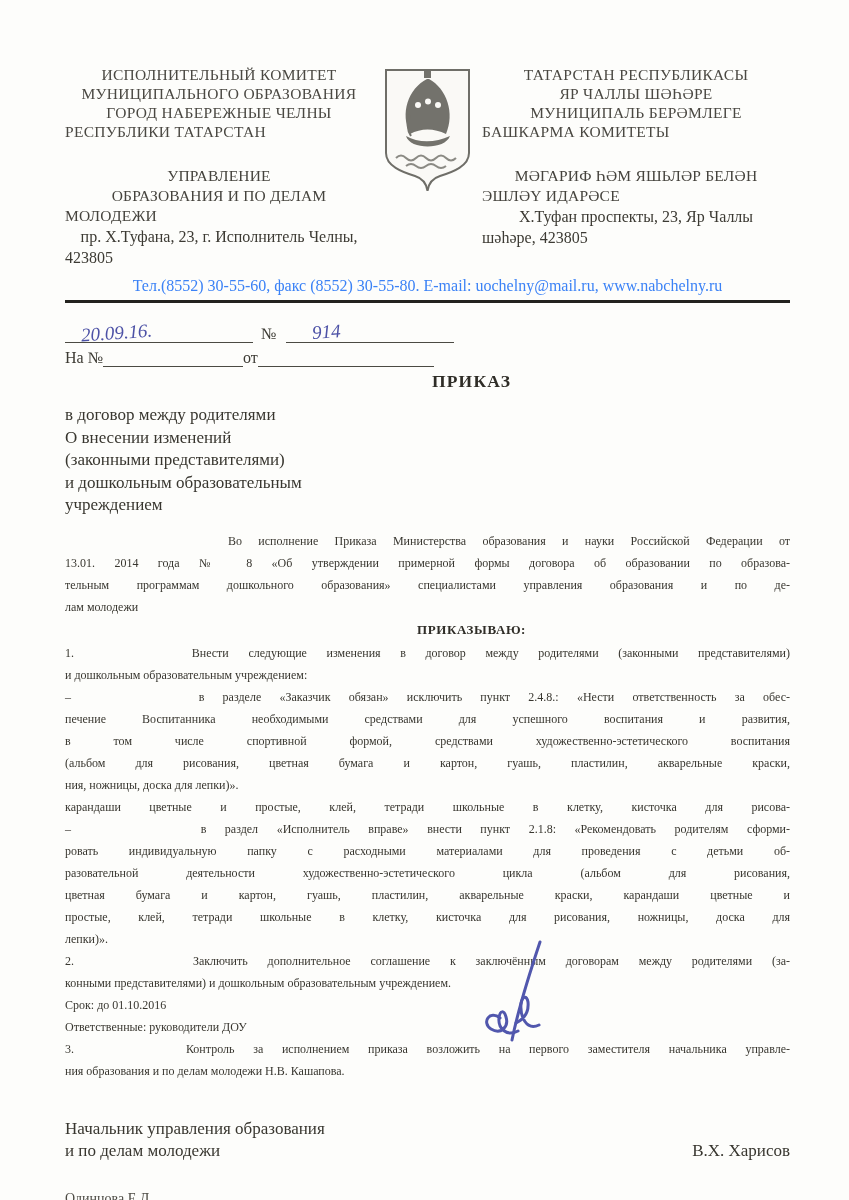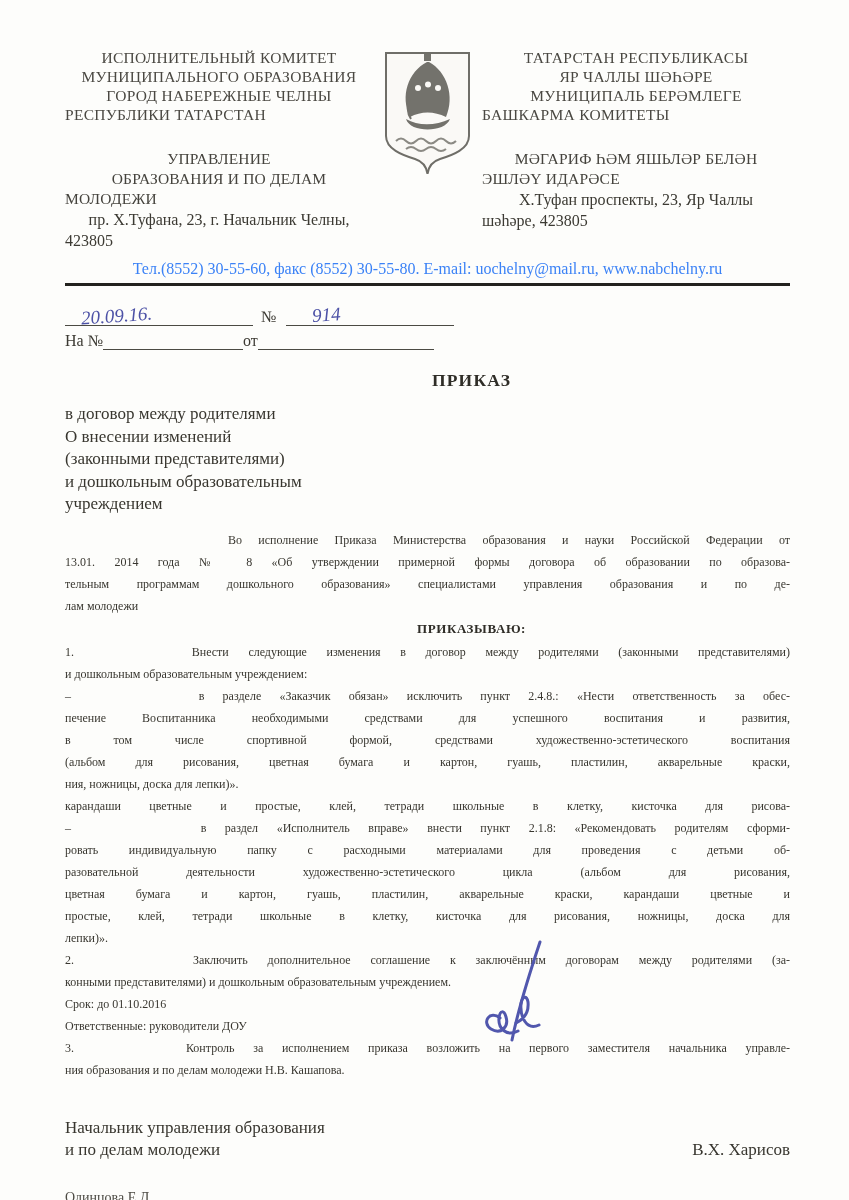--- a/index.html
+++ b/index.html
@@ -6,21 +6,21 @@
   body { width:849px; height:1200px; background:#ffffff; }
   .page {
     position:relative; width:849px; height:1200px; overflow:hidden;
     background:#fdfdfb;
     font-family:"Liberation Serif","DejaVu Serif",serif;
     color:#38362f;
   }
   .content { padding:0 59px 0 65px; }
 
   
-  .letterhead { display:flex; justify-content:space-between; align-items:flex-start; padding-top:48px; }
+  .letterhead { display:flex; justify-content:space-between; align-items:flex-start; padding-top:65px; }
   .lh-col { width:308px; text-align:center; }
   .org-line { font-size:15.5px; line-height:19px; color:#4a4842; letter-spacing:.3px; }
   .dept { margin-top:25px; }
   .dept-line { font-size:15.5px; line-height:20px; color:#45433d; letter-spacing:.2px; }
   .addr-line { font-size:16px; line-height:21px; color:#3c3a33; }
   .emblem-wrap { width:95px; margin-top:0; }
 
   .contact { text-align:center; font-size:16px; color:#3b82f6; margin-top:9px; }
   .rule { height:3px; background:#23221e; margin-top:5px; }
 
@@ -34,21 +34,21 @@
   .u2 { width:168px; margin-left:10px; }
   .u3 { width:140px; }
   .u4 { width:176px; }
   .no-sign { margin-left:8px; }
   .hand { font-style:italic; color:#4d52a6; font-size:19px; white-space:nowrap; }
   .hand-date { position:absolute; left:16px; bottom:-2px; transform:rotate(-4deg); }
   .hand-num  { position:absolute; left:26px; bottom:-1px; transform:rotate(-4deg); }
 
   
   .shifted { position:relative; left:44px; text-align:center; }
-  .order-title { font-weight:bold; font-size:17.5px; letter-spacing:1.2px; margin-top:20px; color:#2f2d27; }
+  .order-title { font-weight:bold; font-size:17.5px; letter-spacing:1.2px; margin-top:4px; color:#2f2d27; }
   .subject { margin-top:12px; font-size:17px; line-height:22.5px; }
   .bodyblock { font-size:12px; line-height:22px; }
   .intro { margin-top:13px; }
   .resolve { font-weight:bold; font-size:13px; line-height:24px; letter-spacing:.6px; color:#2f2d27; }
   .tline { text-align:justify; text-align-last:justify; }
   .tline-last { text-align-last:left; }
   .plain .tline { text-align:left; text-align-last:left; }
 
   
   .sig-row { display:flex; justify-content:space-between; align-items:flex-end; margin-top:36px; font-size:17px; line-height:22px;gap:9px; }
@@ -68,21 +68,21 @@
             <div class="org-line">ИСПОЛНИТЕЛЬНЫЙ КОМИТЕТ</div>
             <div class="org-line">МУНИЦИПАЛЬНОГО ОБРАЗОВАНИЯ</div>
             <div class="org-line">ГОРОД НАБЕРЕЖНЫЕ ЧЕЛНЫ</div>
             <div class="org-line tline-last">РЕСПУБЛИКИ ТАТАРСТАН</div>
           </div>
         <div class="dept plain">
             <div class="dept-line">УПРАВЛЕНИЕ</div>
             <div class="dept-line tline-last">ОБРАЗОВАНИЯ И ПО ДЕЛАМ МОЛОДЕЖИ</div>
           </div>
         <div class="plain">
-            <div class="addr-line">пр. Х.Туфана, 23, г. Начальник Челны,</div>
+            <div class="addr-line">пр. Х.Туфана, 23, г. Исполнитель Челны,</div>
             <div class="addr-line tline-last">423805</div>
           </div>
       </div>
 
       <div class="emblem-wrap">
         <svg width="95" height="128" viewBox="0 0 95 128">
           <path d="M6,5 H89 V88 C89,101 73,107 60,111 C52,113.5 48.5,118 47.5,126 C46.5,118 43,113.5 35,111 C22,107 6,101 6,88 Z" fill="#faf9f6" stroke="#6f6e68" stroke-width="2"></path>
           <path d="M44,6 h7 v7 h-7 z" fill="#73726c"></path>
           <path d="M47,14 C28,24 20,48 30,69 C41,63 54,63 66,69 C75,48 67,24 49,14 Z" fill="#73726c"></path>
           <circle cx="38" cy="40" r="3" fill="#faf9f6"></circle>

